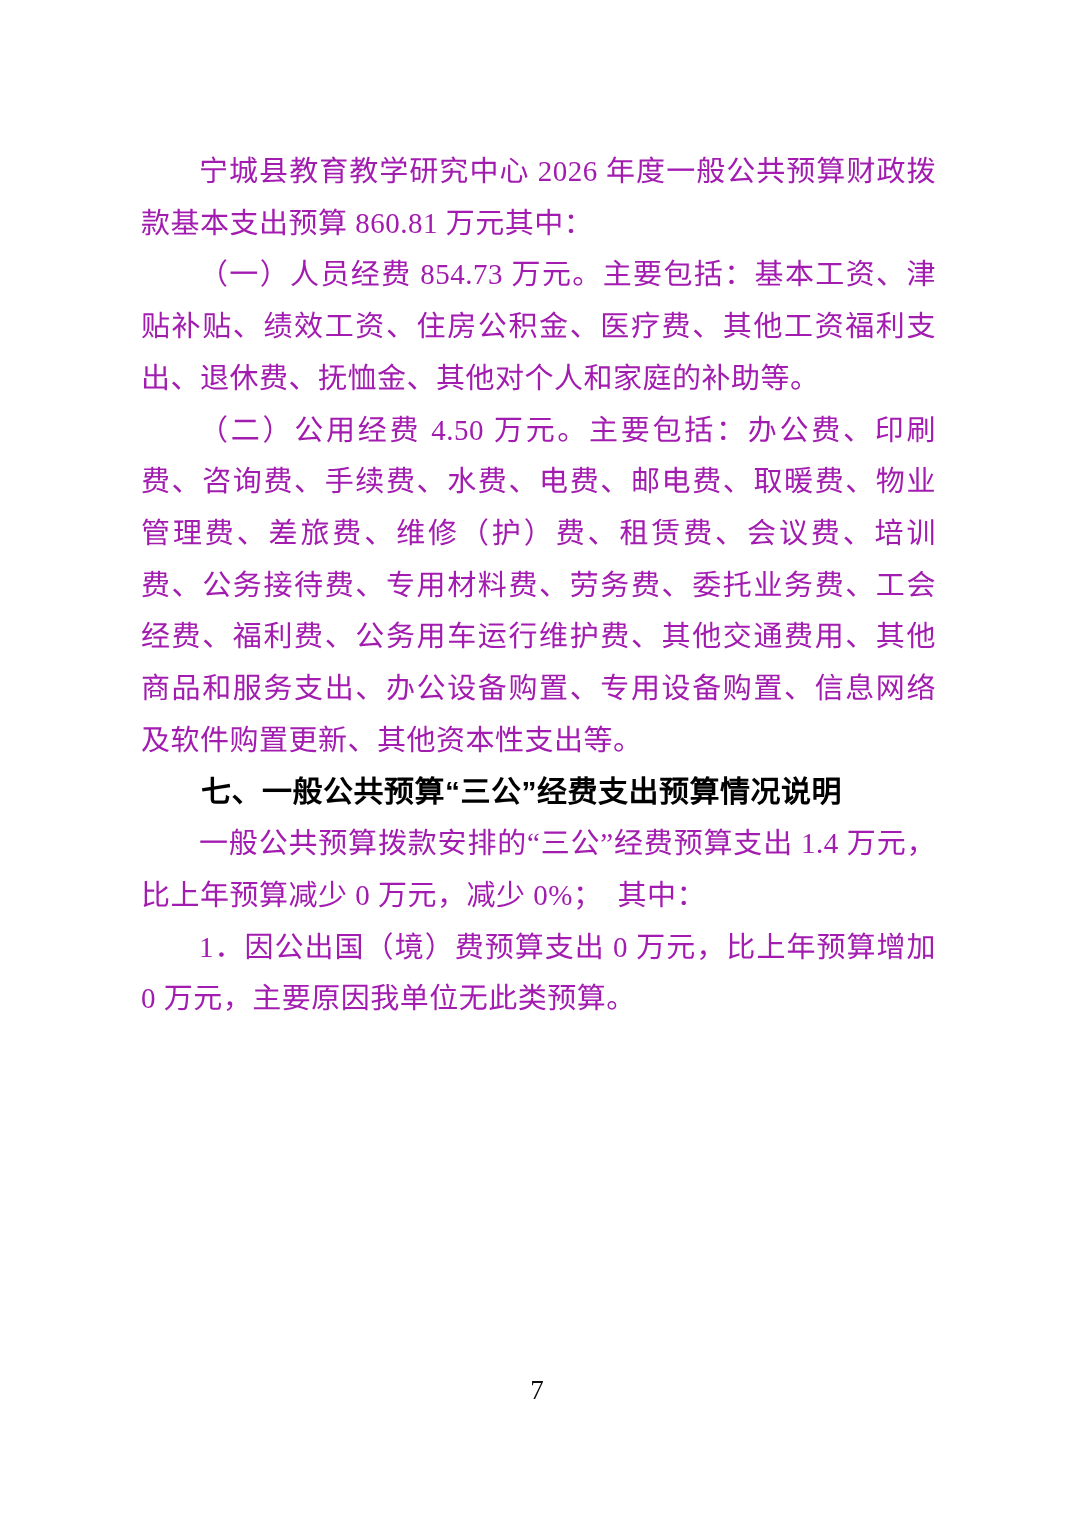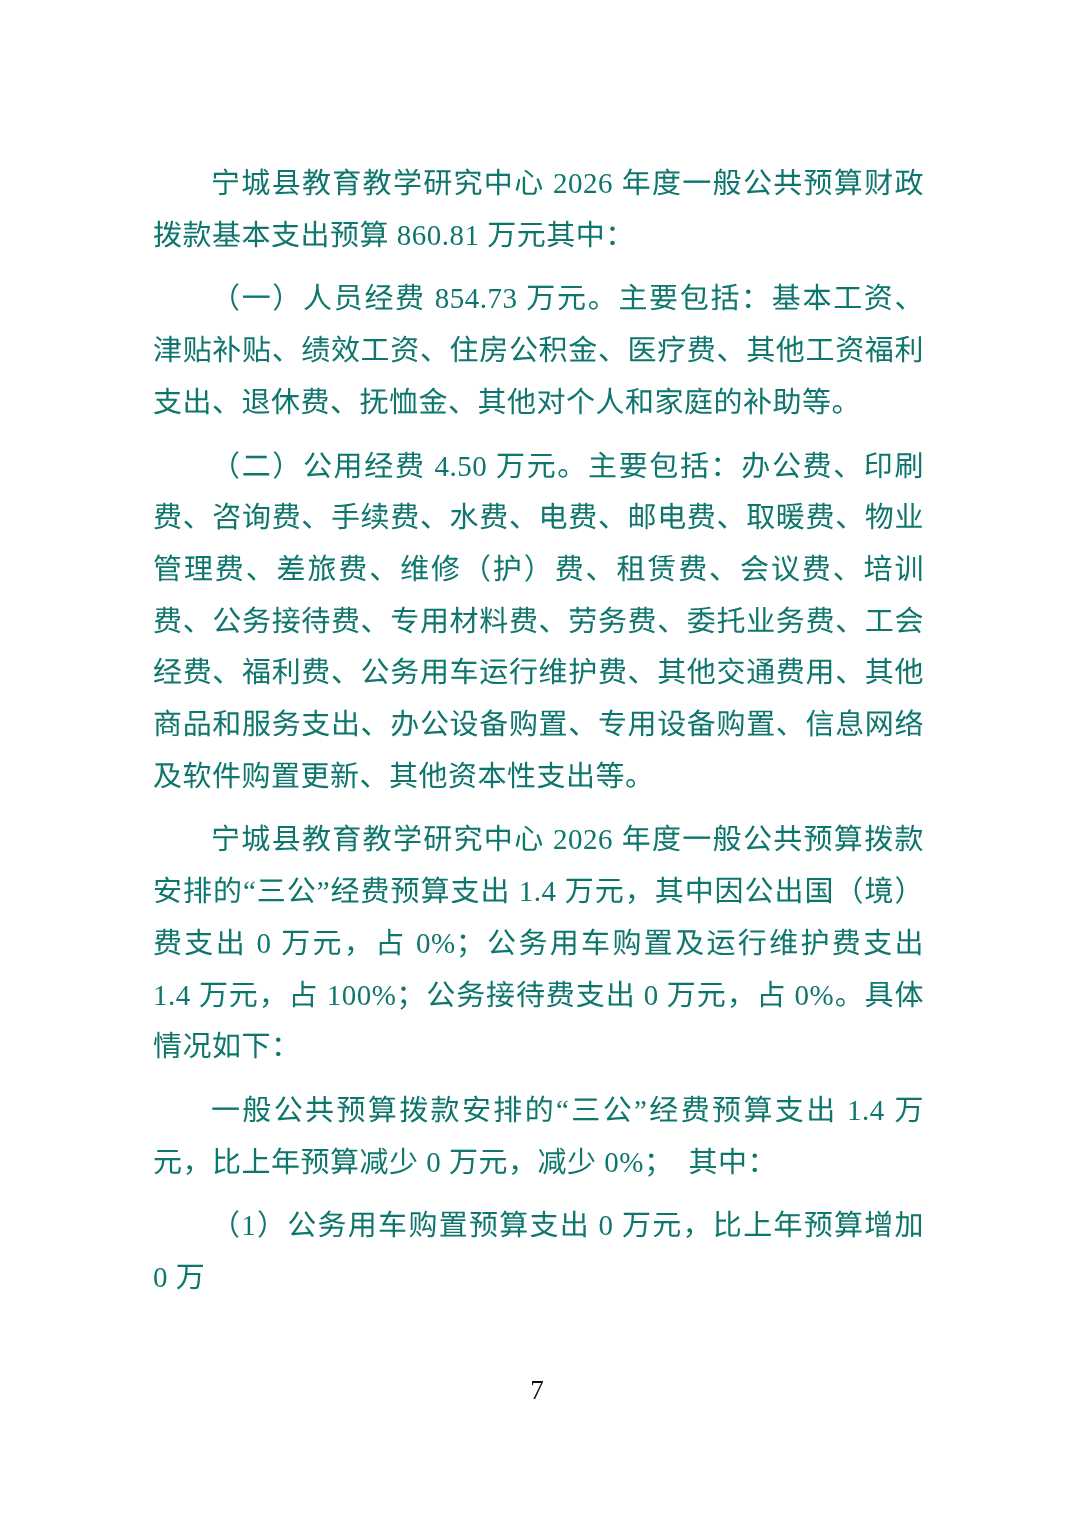--- a/index.html
+++ b/index.html
@@ -14,25 +14,25 @@
     background: #ffffff;
     overflow: hidden;
   }
   .text-block {
     position: absolute;
     left: 141px;
     top: 146px;
     width: 795px;
   }
   .para {
-    margin: 12px;
+    margin: 0;
     padding: 0;
     font-family: "Liberation Serif", "DejaVu Serif", serif;
     font-weight: 400;
-    color: #0f766e;
+    color: #a21caf;
     font-size: 29px;
     line-height: 51.7px;
     text-align: justify;
     text-justify: inter-ideograph;
     text-indent: 2em;
     letter-spacing: 0.5px;
   }
   .section-heading {
     margin: 0;
     padding: 0;
@@ -58,18 +58,18 @@
   }
 </style>
 </head>
 <body>
 
 <div class="page">
   <div class="text-block">
     <p class="para">宁城县教育教学研究中心 2026 年度一般公共预算财政拨款基本支出预算 860.81 万元其中：</p>
     <p class="para">（一）人员经费 854.73 万元。主要包括：基本工资、津贴补贴、绩效工资、住房公积金、医疗费、其他工资福利支出、退休费、抚恤金、其他对个人和家庭的补助等。</p>
     <p class="para">（二）公用经费 4.50 万元。主要包括：办公费、印刷费、咨询费、手续费、水费、电费、邮电费、取暖费、物业管理费、差旅费、维修（护）费、租赁费、会议费、培训费、公务接待费、专用材料费、劳务费、委托业务费、工会经费、福利费、公务用车运行维护费、其他交通费用、其他商品和服务支出、办公设备购置、专用设备购置、信息网络及软件购置更新、其他资本性支出等。</p>
-    <p class="para">宁城县教育教学研究中心 2026 年度一般公共预算拨款安排的“三公”经费预算支出 1.4 万元，其中因公出国（境）费支出 0 万元，占 0%；公务用车购置及运行维护费支出 1.4 万元，占 100%；公务接待费支出 0 万元，占 0%。具体情况如下：</p>
+    <h2 class="section-heading">七、一般公共预算“三公”经费支出预算情况说明</h2>
     <p class="para">一般公共预算拨款安排的“三公”经费预算支出 1.4 万元，比上年预算减少 0 万元，减少 0%；　其中：</p>
-    <p class="para">（1）公务用车购置预算支出 0 万元，比上年预算增加 0 万</p>
+    <p class="para">1．因公出国（境）费预算支出 0 万元，比上年预算增加 0 万元，主要原因我单位无此类预算。</p>
   </div>
   <div class="page-number">7</div>
 </div>
 
 </body></html>

